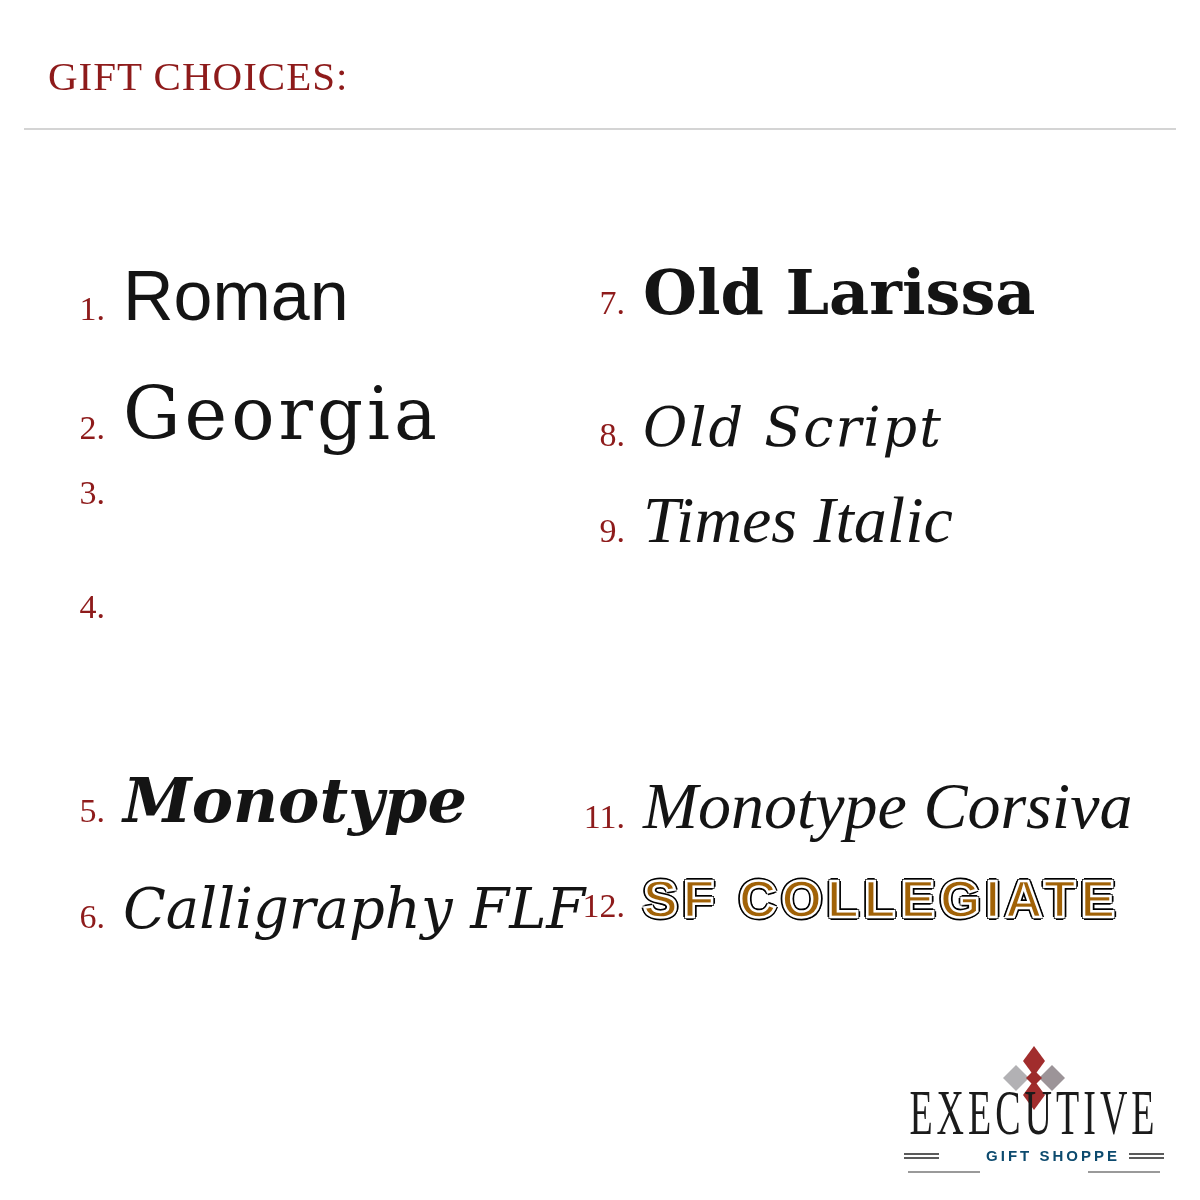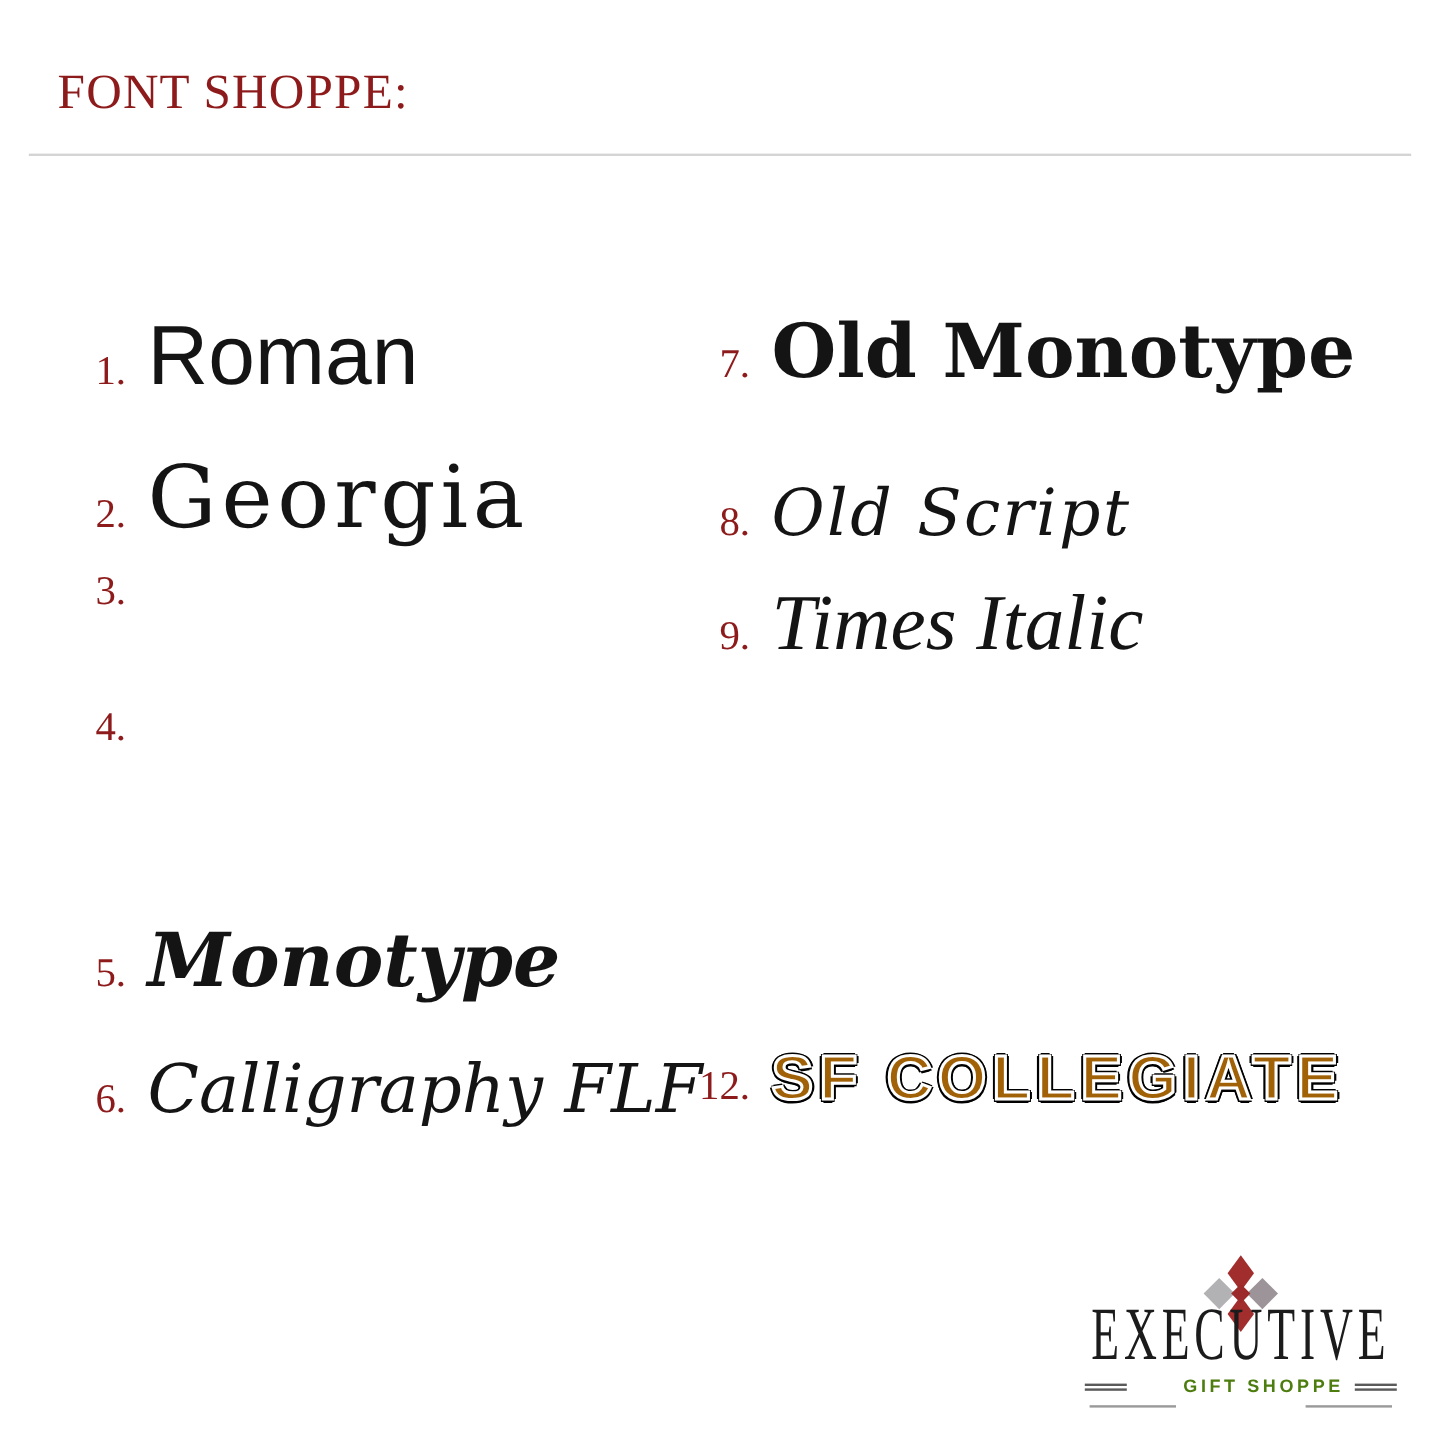--- a/index.html
+++ b/index.html
@@ -54,31 +54,31 @@
   .brand{
     font:400 38px "Liberation Serif",serif;color:#1b1b1b;letter-spacing:4px;
     line-height:1;display:inline-block;transform:scaleY(1.65);transform-origin:50% 100%;
     white-space:nowrap;
   }
   .tagline-row{
     position:absolute;left:0;right:0;top:103px;
     display:flex;align-items:center;justify-content:center;gap:9px;
   }
   .dbl-line{width:35px;height:6px;border-top:2px solid #5a5a5a;border-bottom:2px solid #5a5a5a;box-sizing:border-box;}
-  .tagline{font:700 15px "Liberation Sans",sans-serif;color:#4d7c0f;letter-spacing:3px;white-space:nowrap;margin-left:38px;}
+  .tagline{font:700 15px "Liberation Sans",sans-serif;color:#0c4a6e;letter-spacing:3px;white-space:nowrap;margin-left:38px;}
   .under-line{position:absolute;top:127px;height:2px;background:#9a9a9a;width:72px;}
   .under-line.ul-left{left:8px;}
   .under-line.ul-right{right:8px;}
 </style>
 </head>
 <body>
 
 <div class="canvas">
 
-  <div class="page-title">FONT SHOPPE:</div>
+  <div class="page-title">GIFT CHOICES:</div>
   <div class="divider"></div>
 
   <div class="item col-l p1">
     <span class="num">1.</span>
     <span class="sample f-arial">Roman</span>
   </div>
   <div class="item col-l p2">
     <span class="num">2.</span>
     <span class="sample f-georgia">Georgia</span>
   </div>
@@ -92,29 +92,33 @@
     <span class="num">5.</span>
     <span class="sample f-larissa">Monotype</span>
   </div>
   <div class="item col-l p6">
     <span class="num">6.</span>
     <span class="sample f-callig">Calligraphy FLF</span>
   </div>
 
   <div class="item col-r p7">
     <span class="num">7.</span>
-    <span class="sample f-oldenglish">Old Monotype</span>
+    <span class="sample f-oldenglish">Old Larissa</span>
   </div>
   <div class="item col-r p8">
     <span class="num">8.</span>
     <span class="sample f-oldscript">Old Script</span>
   </div>
   <div class="item col-r p9">
     <span class="num">9.</span>
     <span class="sample f-timesit">Times Italic</span>
+  </div>
+  <div class="item col-r p11">
+    <span class="num">11.</span>
+    <span class="sample f-corsiva">Monotype Corsiva</span>
   </div>
   <div class="item col-r p12">
     <span class="num">12.</span>
     <span class="sample f-collegiate">SF COLLEGIATE</span>
   </div>
 
   <div class="logo">
     <svg class="logo-diamond" width="64" height="68" viewBox="0 0 64 68" aria-hidden="true">
       <polygon points="14,21 27,34 14,47 1,34" fill="#b2b1b4"></polygon>
       <polygon points="50,21 63,34 50,47 37,34" fill="#9c9498"></polygon>

